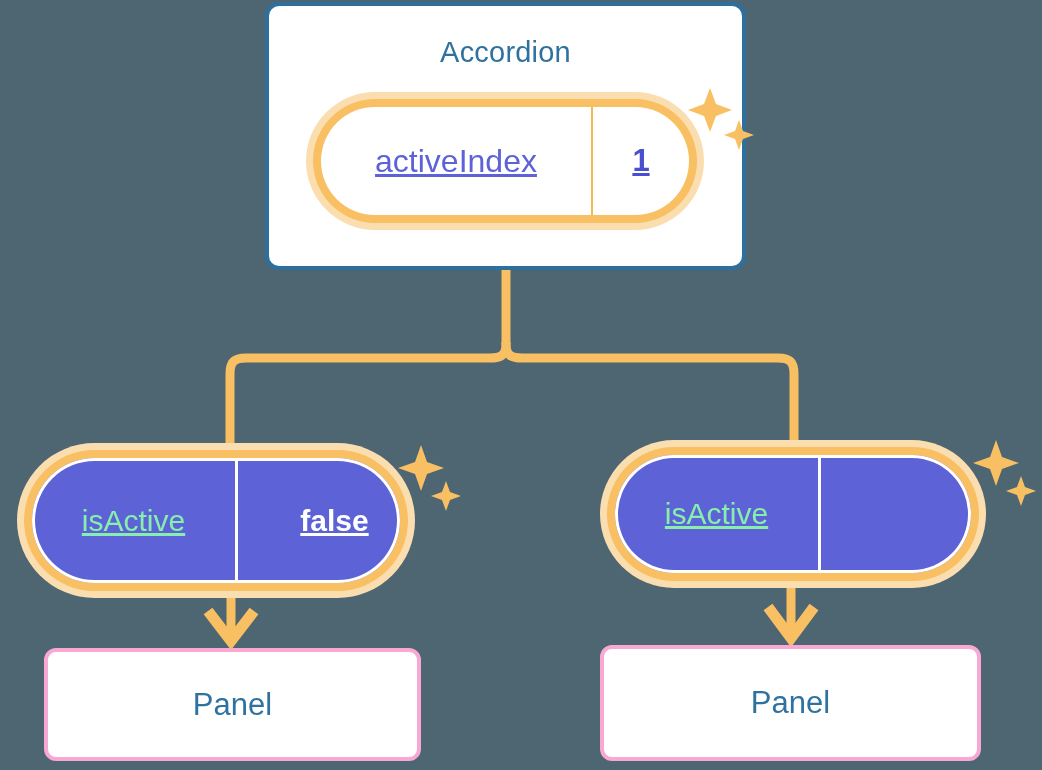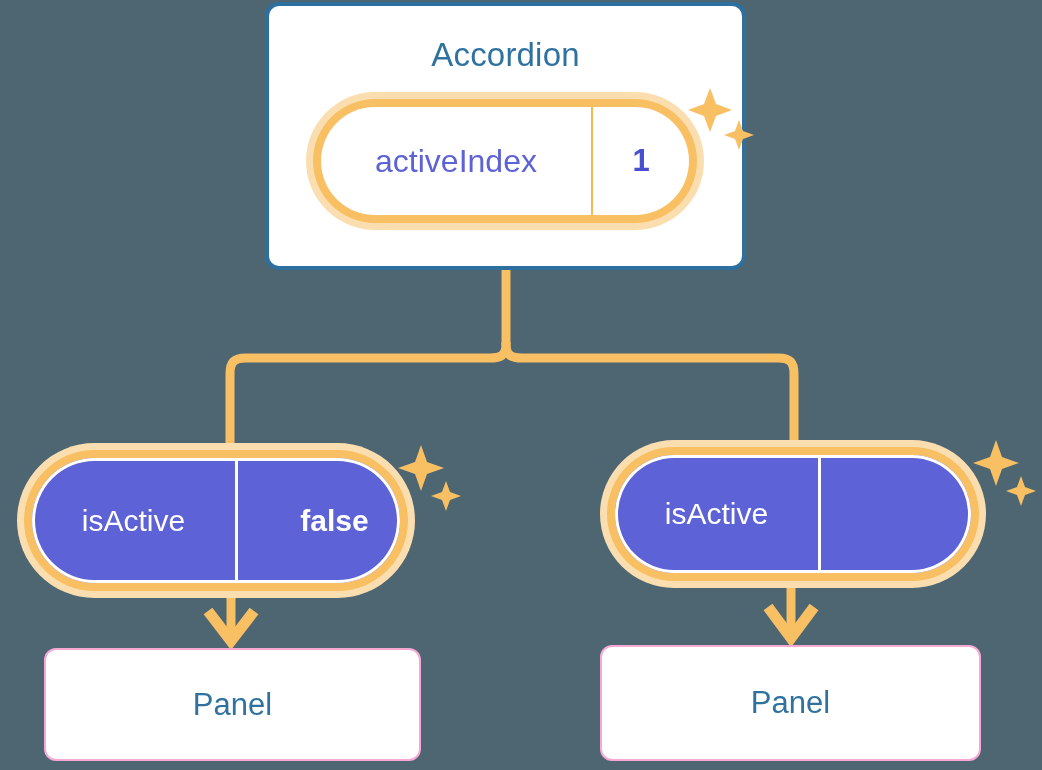--- a/index.html
+++ b/index.html
@@ -43,21 +43,21 @@
     width: 481px;
     height: 268px;
   }
   .card-title {
     position: absolute;
     left: 0;
     right: 0;
     top: 30px;
     text-align: center;
     color: #2f72a0;
-    font-size: 33px;
+    font-size: 29px;
     letter-spacing: 0.2px;
   }
 
   
   .pill-wrap {
     position: absolute;
     display: flex;
     align-items: center;
     justify-content: center;
   }
@@ -98,20 +98,21 @@
   }
   .pill-body.purple {
     background: #5d62d6;
     box-shadow: inset 0 0 0 3px #ffffff;
   }
   .pill-key, .pill-val {
     display: flex;
     align-items: center;
     justify-content: center;
     box-sizing: border-box;
+    text-decoration: underline;
   }
   .pill-key { flex: 0 0 auto; }
   .pill-val { flex: 0 0 auto; }
 
   
   #top-pill { left: 306px; top: 92px; width: 398px; height: 138px; }
   #top-pill .pill-key {
     width: 272px;
     color: #5d62d6;
     font-size: 32px;
@@ -119,21 +120,21 @@
   }
   #top-pill .pill-val {
     width: 96px;
     color: #4a4fd0;
     font-size: 31px;
     font-weight: bold;
   }
 
   
   .pill-bottom .pill-key {
-    color: #ffffff;
+    color: #86efac;
     font-size: 30px;
     border-right: 3px solid #ffffff;
   }
   .pill-bottom .pill-val {
     color: #ffffff;
     font-size: 30px;
     font-weight: bold;
   }
   #left-pill { left: 17px; top: 443px; width: 398px; height: 155px; }
   #left-pill .pill-key { width: 206px; }
@@ -141,21 +142,21 @@
 
   #right-pill { left: 600px; top: 440px; width: 386px; height: 148px; }
   #right-pill .pill-key { width: 206px; }
   #right-pill .pill-val { width: 150px; }
 
   
   .panel-box {
     position: absolute;
     box-sizing: border-box;
     background: #ffffff;
-    border: 2px solid #f9a8d4;
+    border: 4px solid #f9a8d4;
     border-radius: 12px;
     display: flex;
     align-items: center;
     justify-content: center;
   }
   .panel-label {
     color: #2f72a0;
     font-size: 31px;
   }
   #panel-left  { left: 44px;  top: 648px; width: 377px; height: 113px; }

